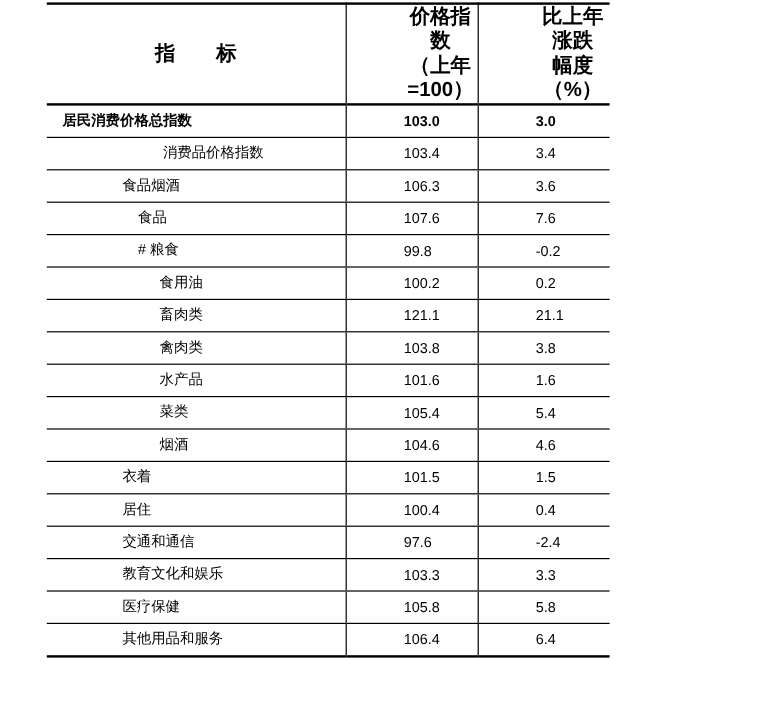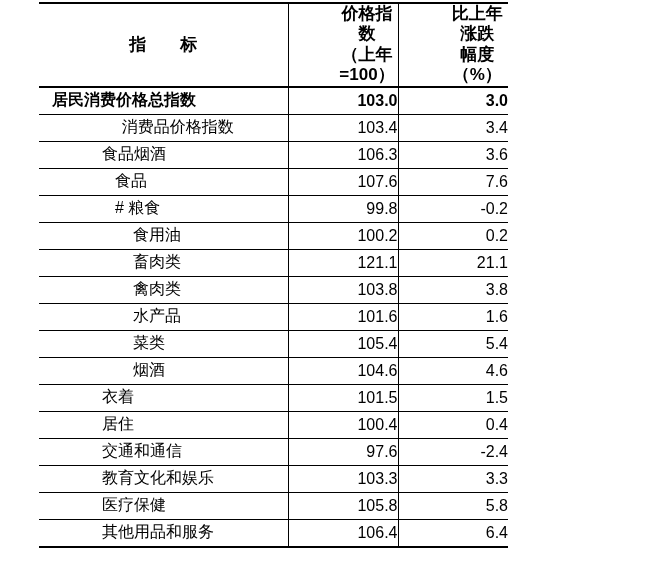--- a/index.html
+++ b/index.html
@@ -15,24 +15,24 @@
   col.c1{width:249px;}
   col.c2{width:110px;}
   col.c3{width:110px;}
   .price-table th{
     border-bottom:2px solid #000;
     font-weight:bold;text-align:center;vertical-align:middle;
     white-space:pre-line;font-size:17px;line-height:1.2;height:41px;padding:0;
   }
   .price-table td{
     border-bottom:1px solid #000;
-    font-size:16px;height:26px;vertical-align:middle;padding:0;
+    font-size:12px;height:26px;vertical-align:middle;padding:0;
   }
   .price-table th.colsep, .price-table td.colsep{border-left:1px solid #000;padding-left:48px;}
-  .price-table td.num{text-align:right;margin-top:8px;}
+  .price-table td.num{text-align:left;margin-top:8px;}
   .price-table tr.bold td{font-weight:bold;}
   .price-table tbody tr:last-child td{border-bottom:2px solid #000;}
   td.ind0{padding-left:13px;}
   td.ind1{padding-left:29px;text-align:center;}
   td.ind2{padding-left:63px;}
   td.ind3{padding-left:76px;}
   td.ind4{padding-left:94px;}
 </style>
 </head>
 <body>

